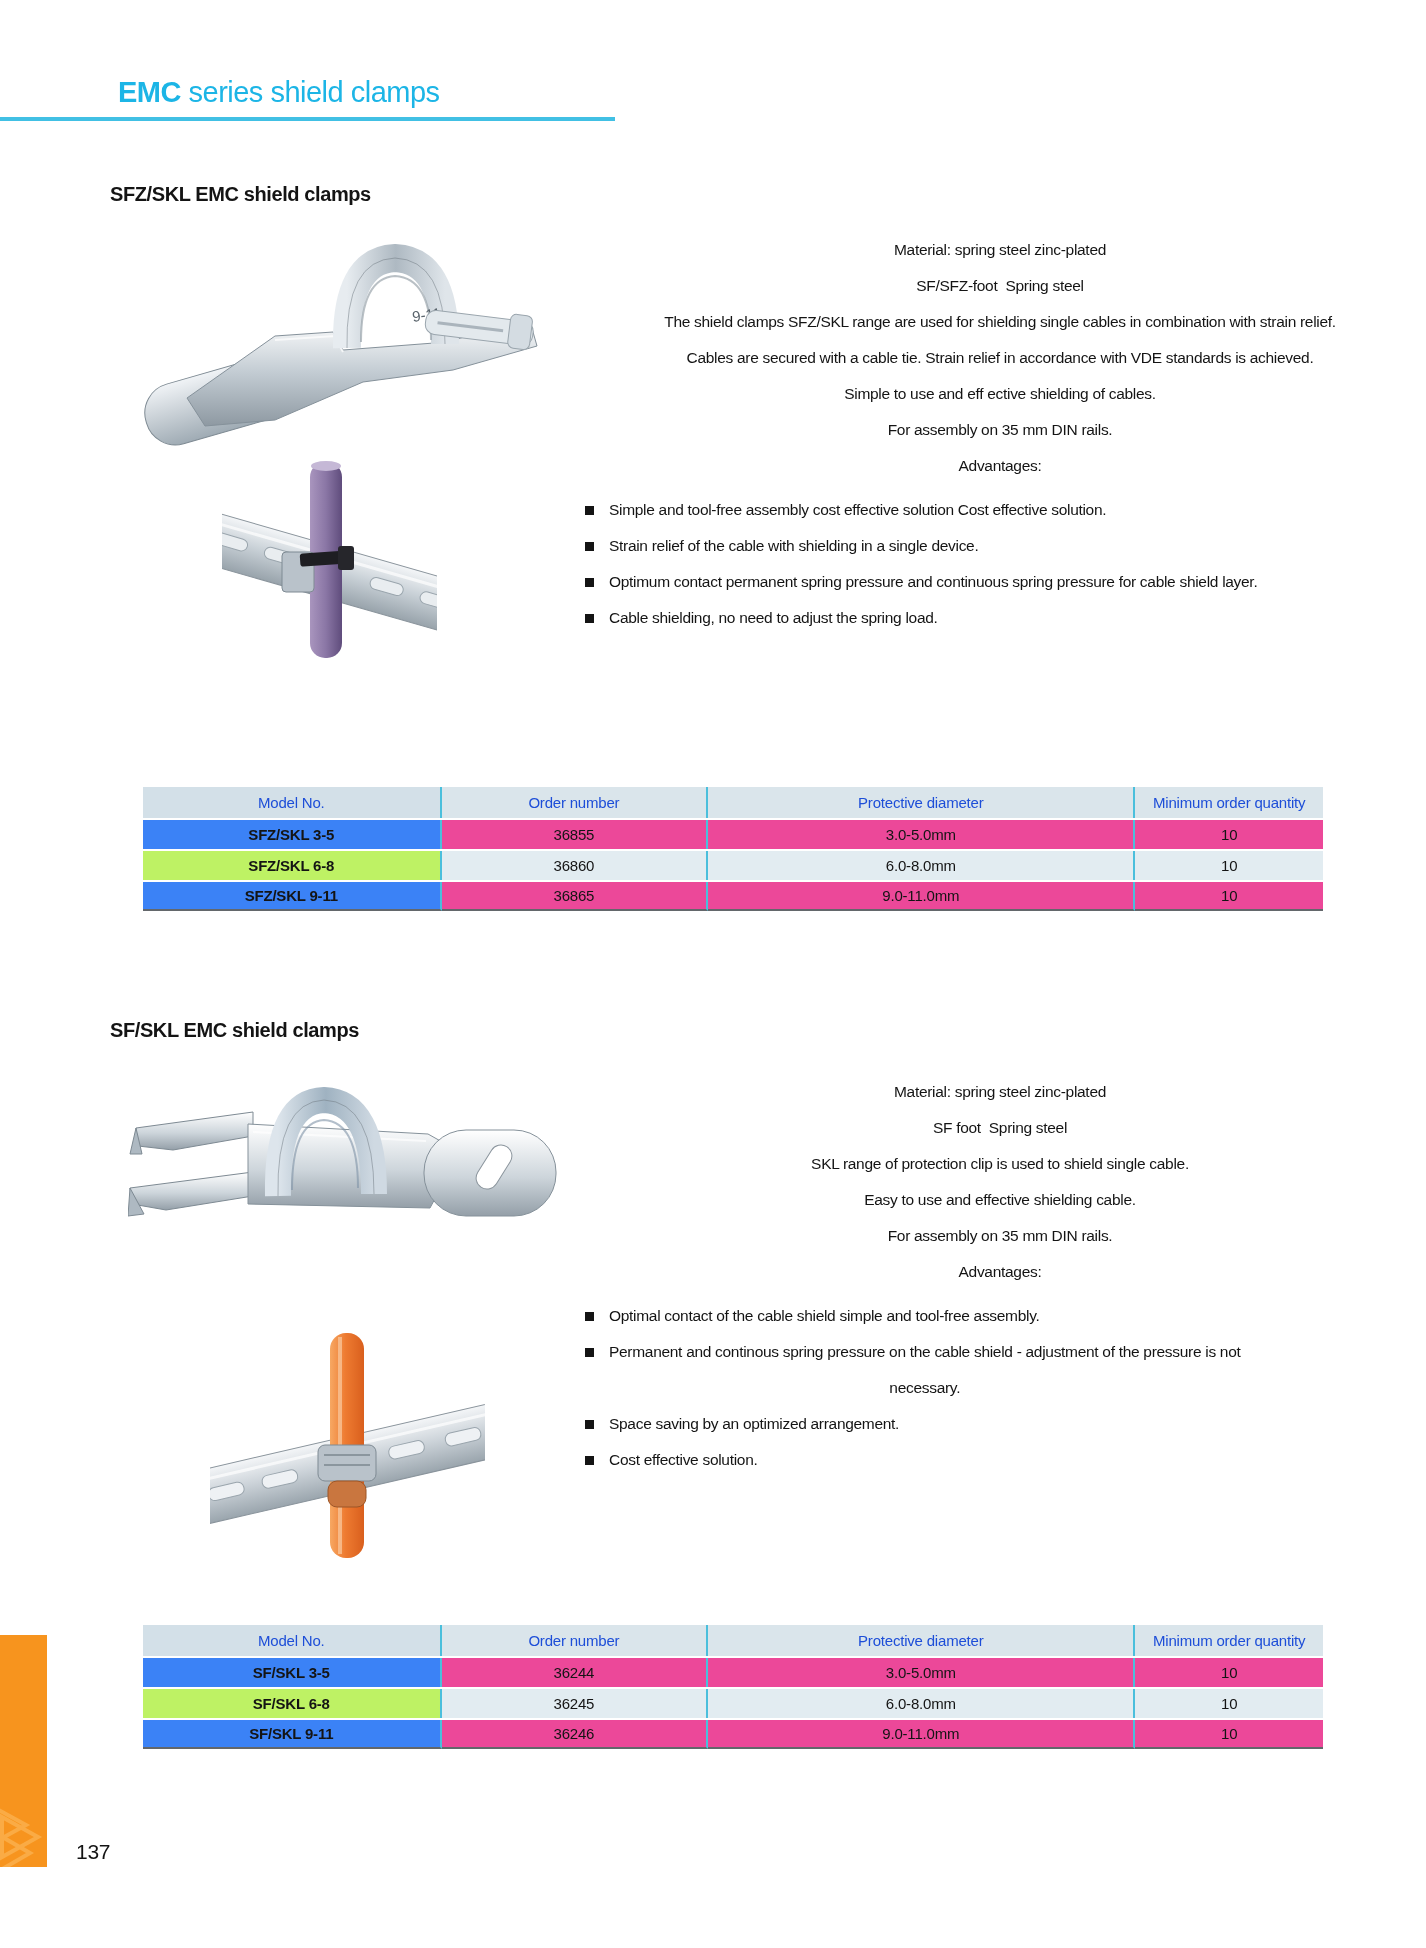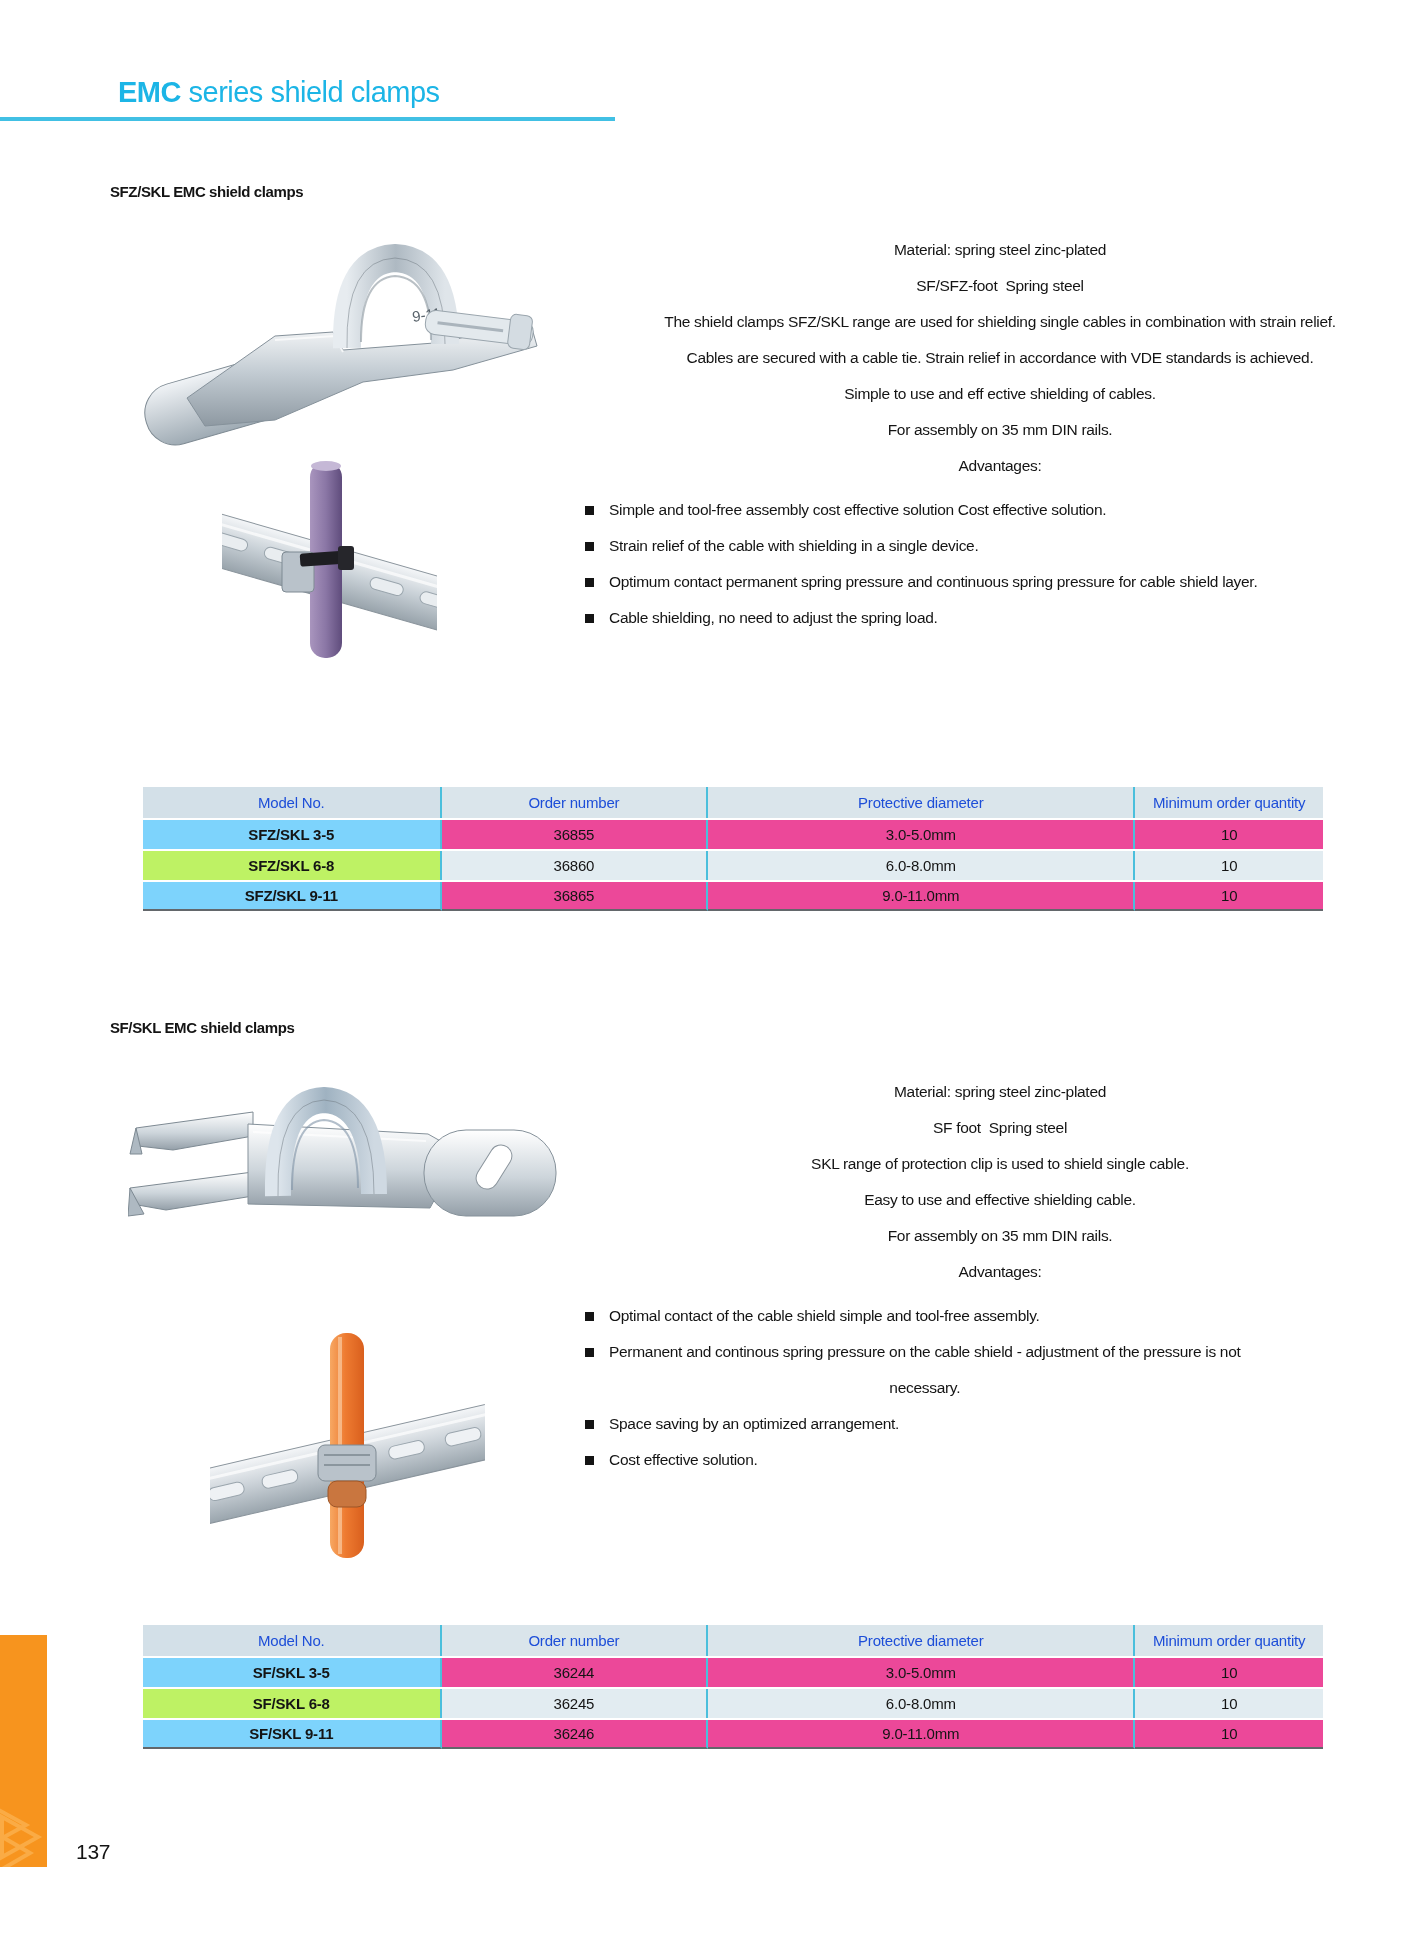--- a/index.html
+++ b/index.html
@@ -20,21 +20,21 @@
   }
   .page-title .brand { font-weight: bold; }
   .title-rule {
     position: absolute; left: 0; top: 117px;
     width: 615px; height: 4px; background: #41c0e4;
   }
 
   
   .section-heading {
     position: absolute; left: 110px;
-    font-size: 15px; font-weight: bold; letter-spacing: -0.4px;
+    font-size: 20px; font-weight: bold; letter-spacing: -0.4px;
     white-space: pre;
   }
   #s1-heading { top: 183px; }
   #s2-heading { top: 1019px; }
 
   
   .text-col { position: absolute; left: 585px; width: 830px; text-align: center; }
   #s1-text { top: 232px; }
   #s2-text { top: 1074px; }
   .tline {
@@ -62,21 +62,21 @@
   .ptable col.c1 { width: 25.3%; }
   .ptable col.c2 { width: 22.6%; }
   .ptable col.c3 { width: 36.2%; }
   .ptable col.c4 { width: 15.9%; }
   .ptable th {
     height: 31px; font-weight: normal; text-align: center;
     background: #dae5eb; color: #1d4ed8;
   }
   .ptable th:first-child { background: #d3e0e8; }
   .ptable td { height: 29px; text-align: center; background: #ec4899; }
-  .ptable td:first-child { font-weight: bold; background: #7dd3fc; }
+  .ptable td:first-child { font-weight: bold; background: #3b82f6; }
   .ptable tr.alt td { background: #e2ecf1; }
   .ptable tr.alt td:first-child { background: #bef264; }
   .ptable th:not(:last-child), .ptable td:not(:last-child) {
     border-right: 2px solid #4abfdc;
   }
   .ptable tr.last td { border-bottom: 2px solid #63676b; }
 
   
   .photo { position: absolute; }
   #photo1 { left: 125px; top: 220px; }

